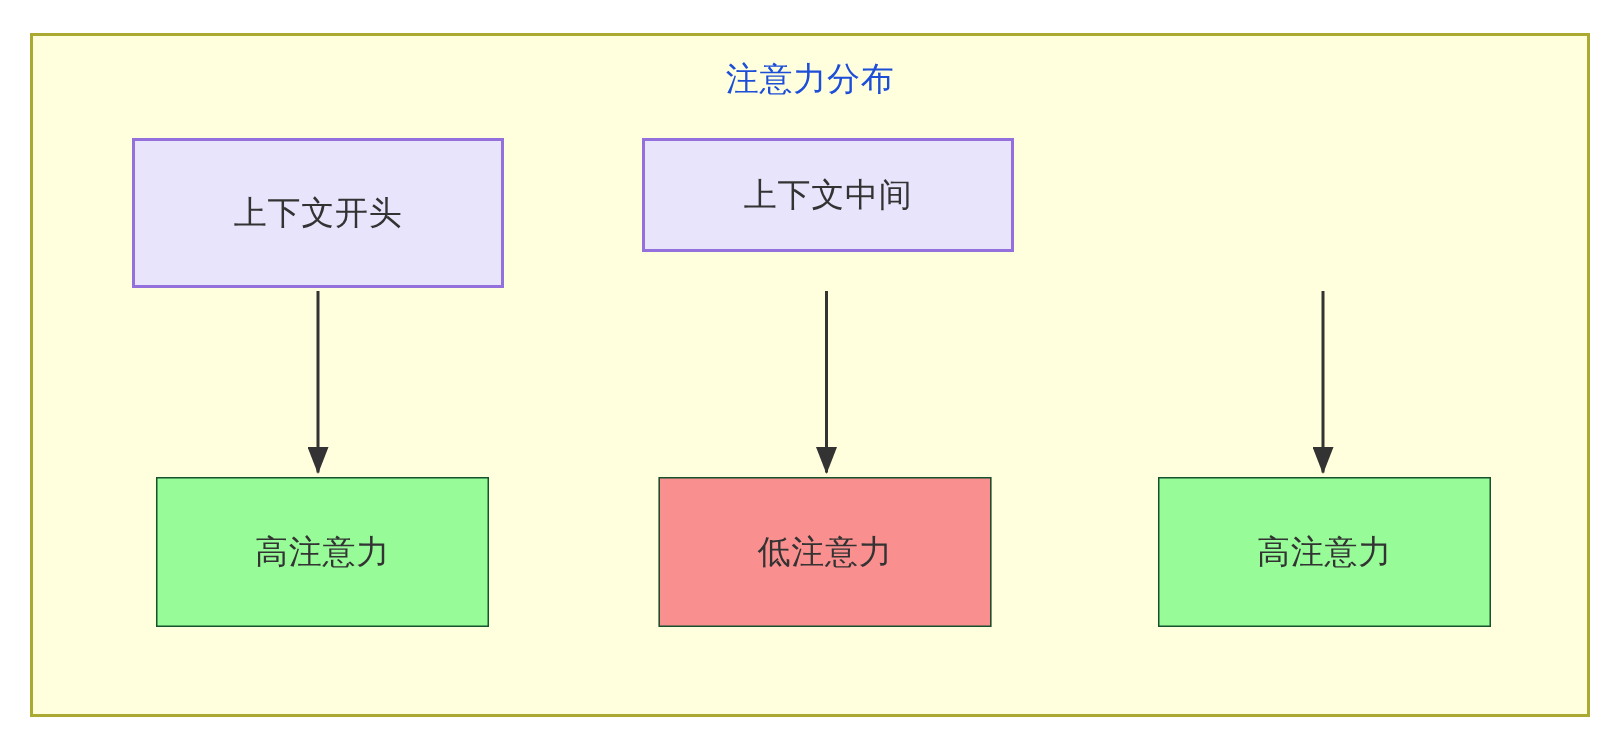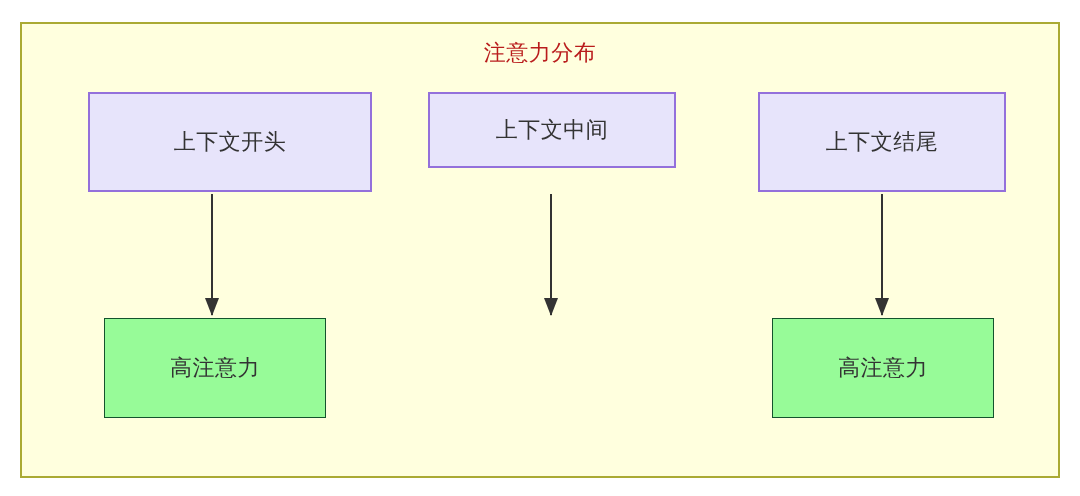--- a/index.html
+++ b/index.html
@@ -34,21 +34,21 @@
   }
 
   .subgraph-title {
     position: absolute;
     left: 0;
     top: 16px;
     width: 100%;
     text-align: center;
     font-size: 22px;
     line-height: 26px;
-    color: #b91c1c;
+    color: #1d4ed8;
     letter-spacing: 0.5px;
   }
 
   
   .node {
     position: absolute;
     box-sizing: border-box;
     display: flex;
     align-items: center;
     justify-content: center;
@@ -70,21 +70,21 @@
 
   .node.attention.high {
     background: #97fb98;
   }
 
   .node.attention.low {
     background: #fa8f8f;
   }
 
   
-  #node-ctx-start  { left: 88px;  top: 92px; width: 284px; height: 100px; }
+  #node-ctx-start  { left: 88px;  top: 92px; width: 248px; height: 100px; }
   #node-ctx-middle { left: 428px; top: 92px; width: 248px; height: 76px; }
   #node-ctx-end    { left: 758px; top: 92px; width: 248px; height: 100px; }
 
   
   #node-att-start  { left: 104px; top: 318px; width: 222px; height: 100px; }
   #node-att-middle { left: 439px; top: 318px; width: 222px; height: 100px; }
   #node-att-end    { left: 772px; top: 318px; width: 222px; height: 100px; }
 
   
   .edge-layer {
@@ -115,24 +115,24 @@
     <line x1="551" y1="194" x2="551" y2="315" stroke="#333333" stroke-width="2" marker-end="url(#arrowhead)"></line>
     <line x1="882" y1="194" x2="882" y2="315" stroke="#333333" stroke-width="2" marker-end="url(#arrowhead)"></line>
   </svg>
 
   <div class="node context" id="node-ctx-start">
     <span>上下文开头</span>
   </div>
   <div class="node context" id="node-ctx-middle">
     <span>上下文中间</span>
   </div>
-  <div class="node context" id="node-ctx-end">
-    <span>上下文结尾</span>
-  </div>
 
   <div class="node attention high" id="node-att-start">
     <span>高注意力</span>
+  </div>
+  <div class="node attention low" id="node-att-middle">
+    <span>低注意力</span>
   </div>
   <div class="node attention high" id="node-att-end">
     <span>高注意力</span>
   </div>
 
 </div>
 
 </body></html>

